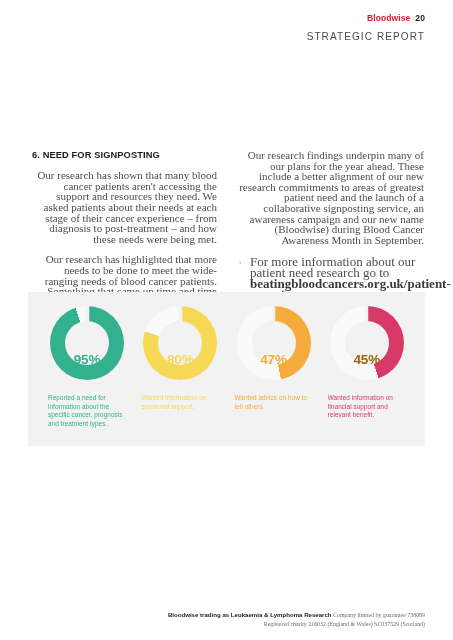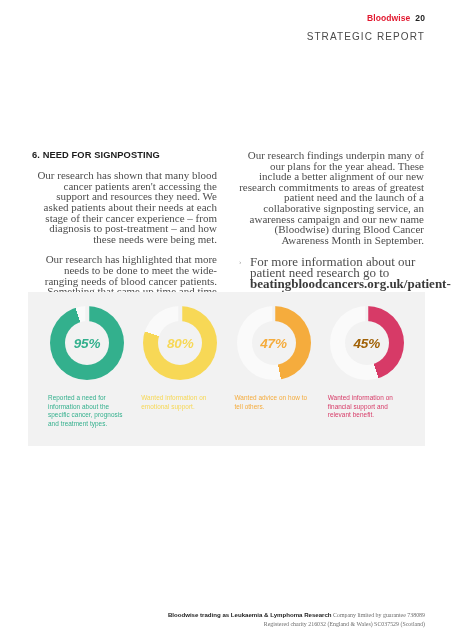--- a/index.html
+++ b/index.html
@@ -154,32 +154,31 @@
     top: -1px;
     width: 3.5px;
     height: 17px;
     background: #f2f2f2;
     transform: translateX(-50%);
     z-index: 3;
   }
   .donut-value {
     position: absolute;
     left: 0;
-    top: 0;
+    top: 16px;
     width: 74px;
     height: 74px;
     display: flex;
     align-items: center;
     justify-content: center;
     font-family: "Liberation Sans", sans-serif;
     font-size: 13.5px;
     font-weight: bold;
     z-index: 4;
     letter-spacing: -0.2px;
-    font-style: italic;
   }
   .stat-caption {
     margin-top: 14px;
     font-family: "Liberation Sans", sans-serif;
     font-size: 6.4px;
     line-height: 8.6px;
     letter-spacing: 0.05px;
   }
 
   

